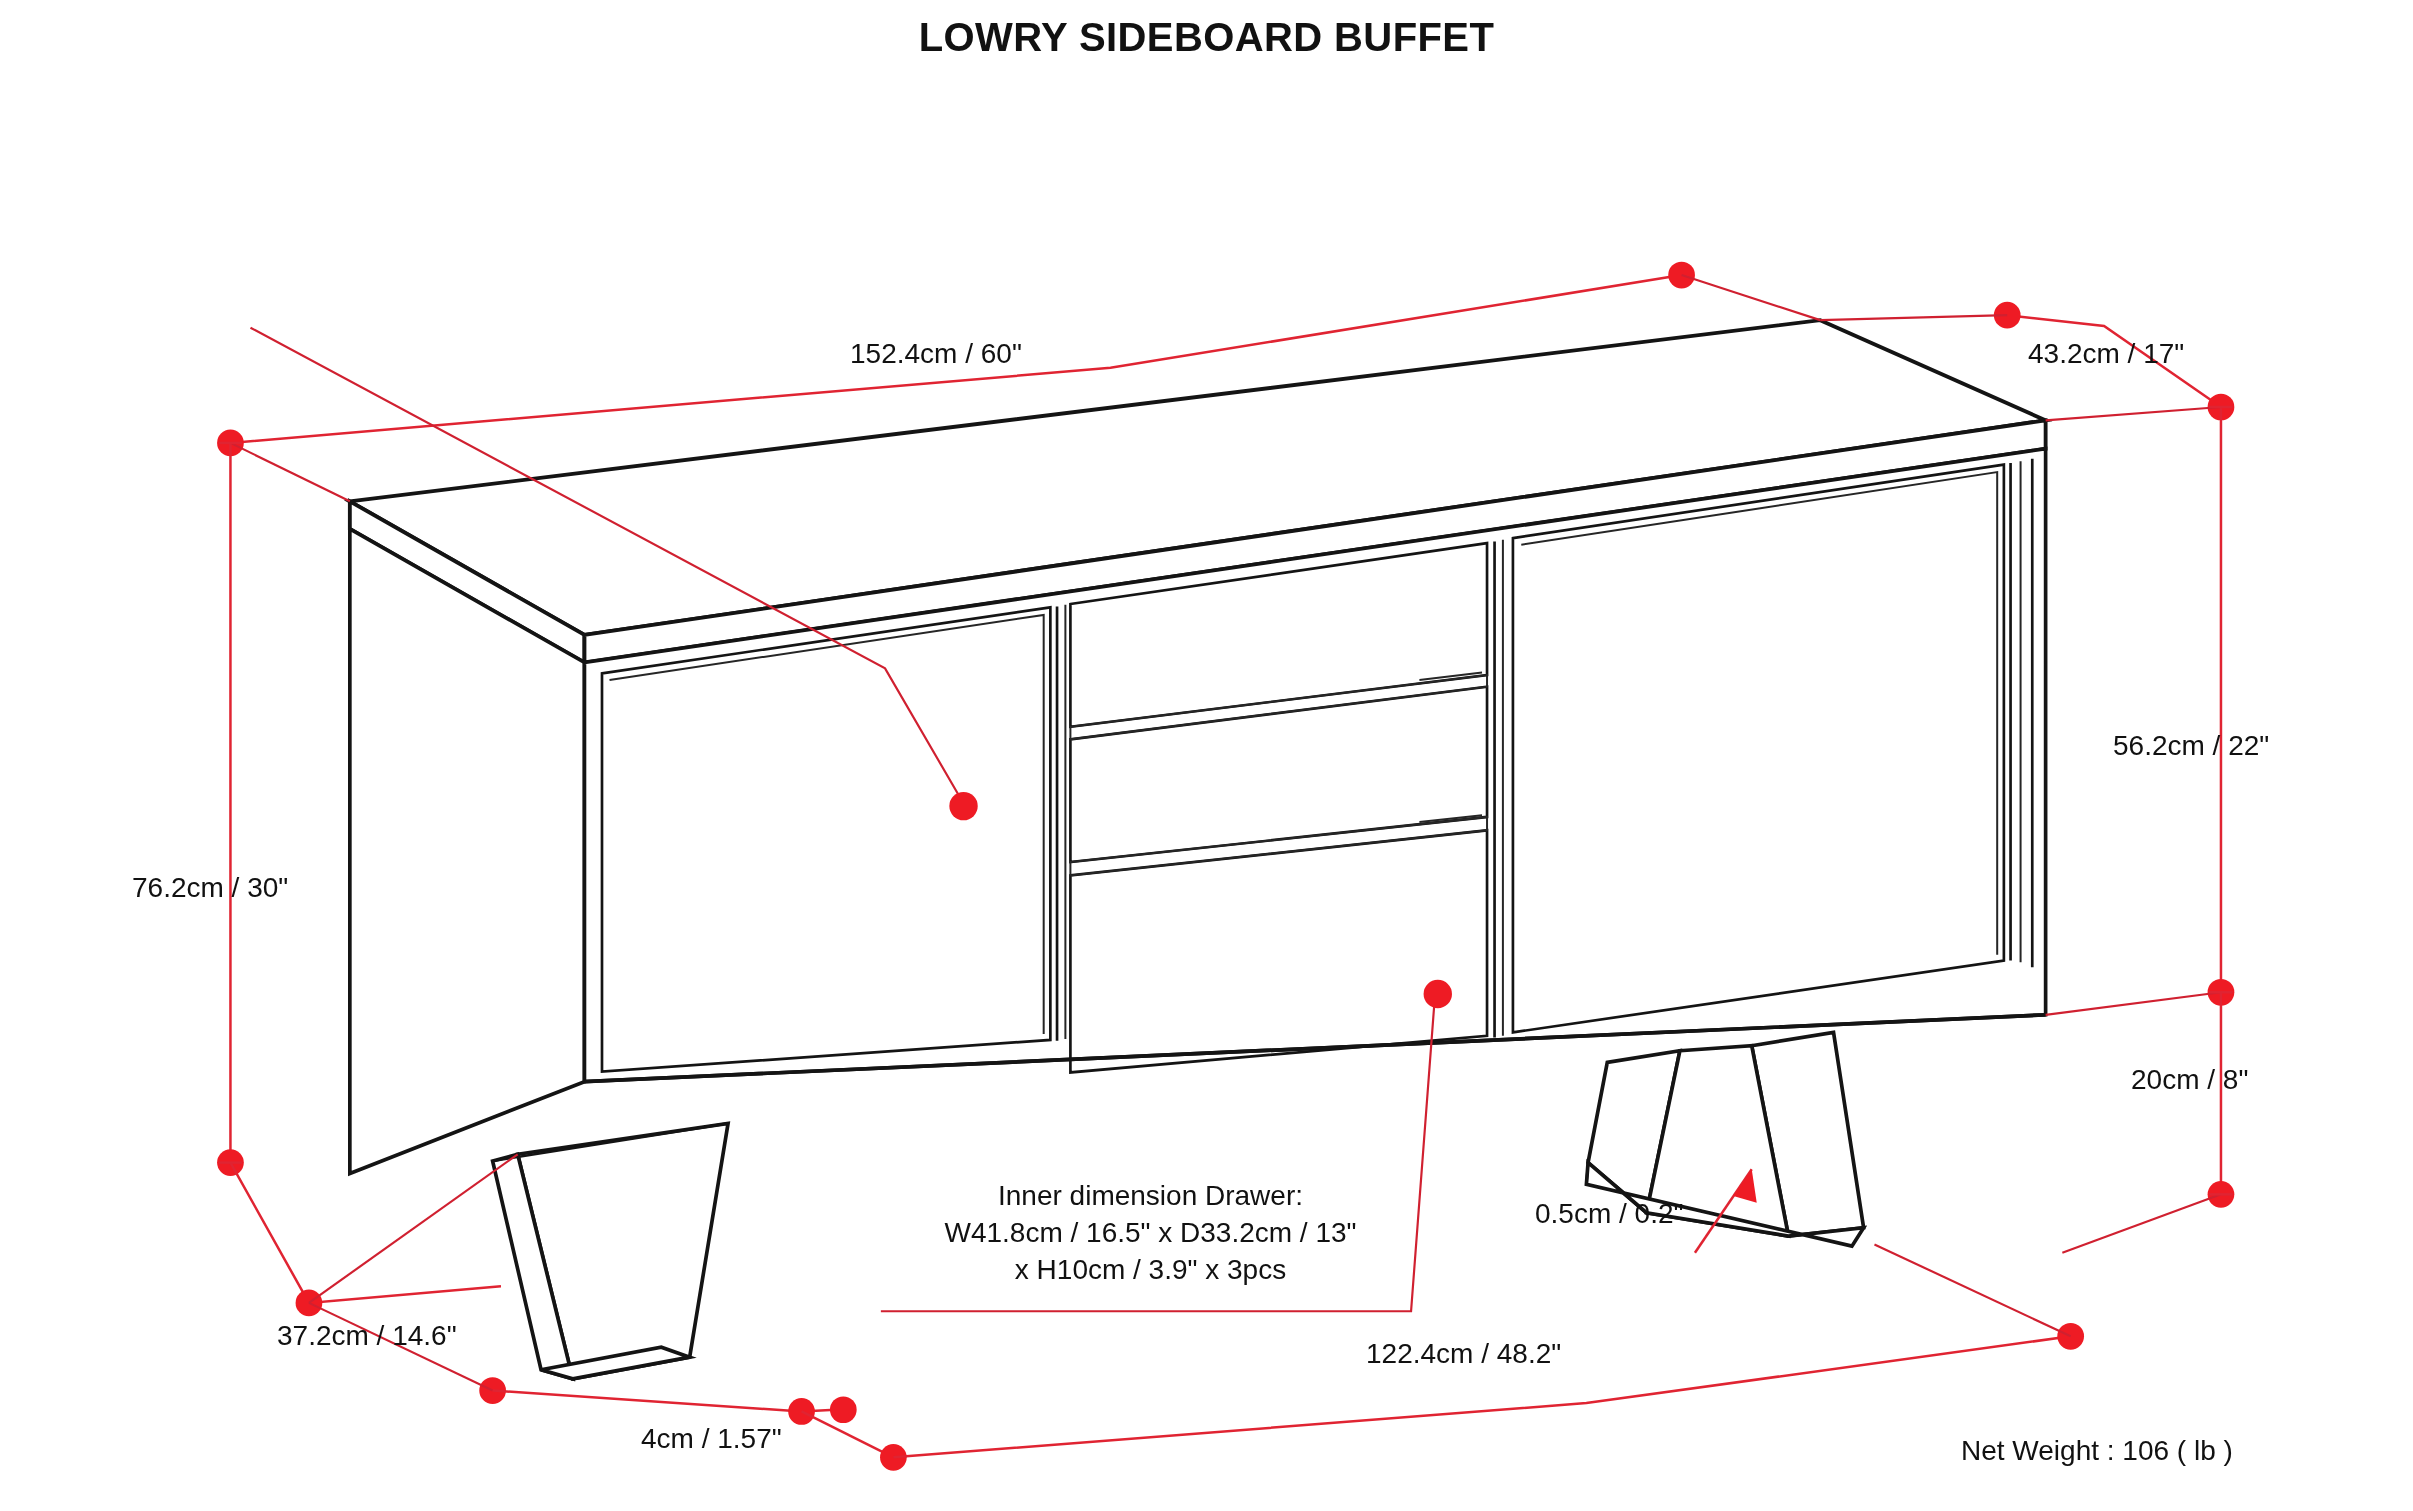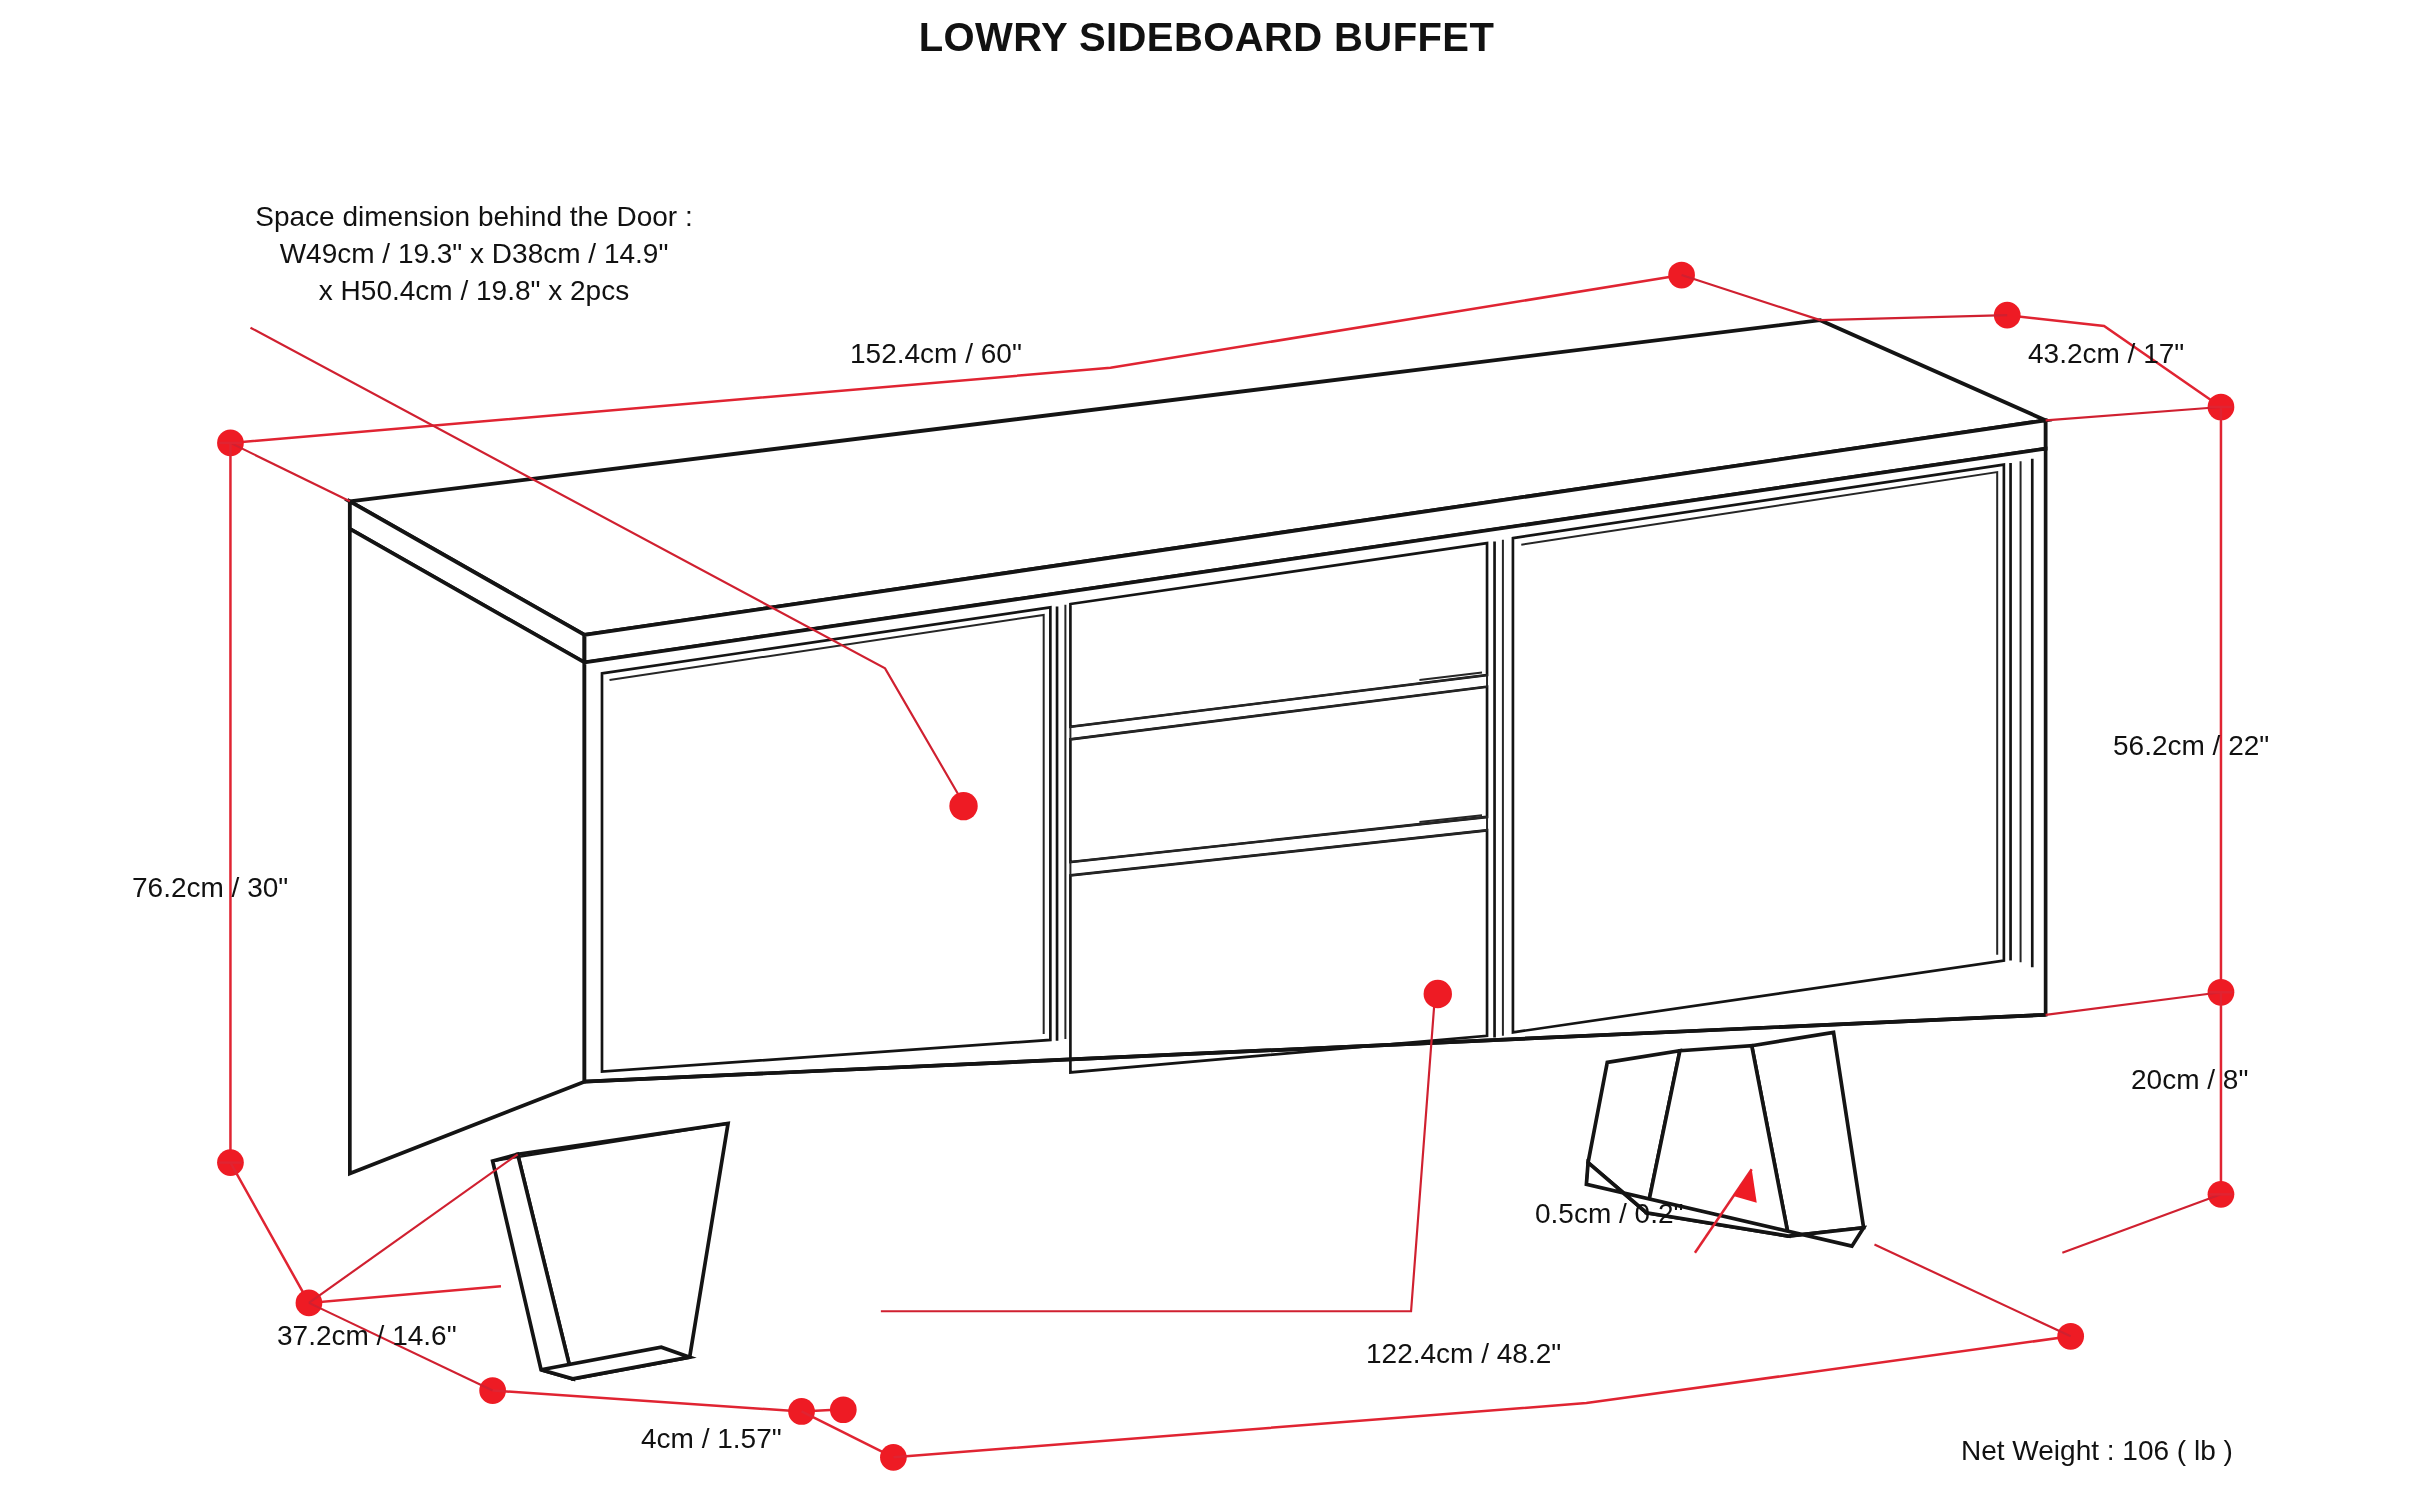--- a/index.html
+++ b/index.html
@@ -210,41 +210,41 @@
       <polygon class="dot" points="2098,1400 2076,1432 2104,1440"></polygon>
 
       <line class="dim" x1="262" y1="530" x2="290" y2="530"></line>
       <line class="dim" x1="262" y1="1392" x2="290" y2="1392"></line>
       <line class="dim" x1="2646" y1="487" x2="2674" y2="487"></line>
       <line class="dim" x1="2646" y1="1188" x2="2674" y2="1188"></line>
       <line class="dim" x1="2646" y1="1430" x2="2674" y2="1430"></line>
     </g>
   </svg>
 
-  <div class="lbl block" style="left:207px; top:199px; width:534px;">
-    <div>Space dimension behind the Door :</div>
-    <div>W49cm / 19.3" x D38cm / 14.9"</div>
-    <div>x H50.4cm / 19.8" x 2pcs</div>
+
+  <div class="lbl" style="left:850px; top:336px;">152.4cm / 60"</div>
+
+  <div class="lbl" style="left:2028px; top:336px;">43.2cm / 17"</div>
+
+  <div class="lbl" style="left:132px; top:870px;">76.2cm / 30"</div>
+
+  <div class="lbl" style="left:2113px; top:728px;">56.2cm / 22"</div>
+
+  <div class="lbl" style="left:2131px; top:1062px;">20cm / 8"</div>
+
+  <div class="lbl" style="left:277px; top:1318px;">37.2cm / 14.6"</div>
+
+  <div class="lbl" style="left:641px; top:1421px;">4cm / 1.57"</div>
+
+  <div class="lbl" style="left:1366px; top:1336px;">122.4cm / 48.2"</div>
+
+  <div class="lbl" style="left:1535px; top:1196px;">0.5cm / 0.2"</div>
+
+  <div class="lbl block" style="left:850px; top:1178px; width:601px;">
+    <div>Inner dimension Drawer:</div>
+    <div>W41.8cm / 16.5" x D33.2cm / 13"</div>
+    <div>x H10cm / 3.9" x 3pcs</div>
   </div>
 
-  <div class="lbl" style="left:850px; top:336px;">152.4cm / 60"</div>
-
-  <div class="lbl" style="left:2028px; top:336px;">43.2cm / 17"</div>
-
-  <div class="lbl" style="left:132px; top:870px;">76.2cm / 30"</div>
-
-  <div class="lbl" style="left:2113px; top:728px;">56.2cm / 22"</div>
-
-  <div class="lbl" style="left:2131px; top:1062px;">20cm / 8"</div>
-
-  <div class="lbl" style="left:277px; top:1318px;">37.2cm / 14.6"</div>
-
-  <div class="lbl" style="left:641px; top:1421px;">4cm / 1.57"</div>
-
-  <div class="lbl" style="left:1366px; top:1336px;">122.4cm / 48.2"</div>
-
-  <div class="lbl" style="left:1535px; top:1196px;">0.5cm / 0.2"</div>
-
-
   <div class="lbl" style="left:1961px; top:1433px;">Net Weight : 106 ( lb )</div>
 
 </div>
 
 
 </body></html>

